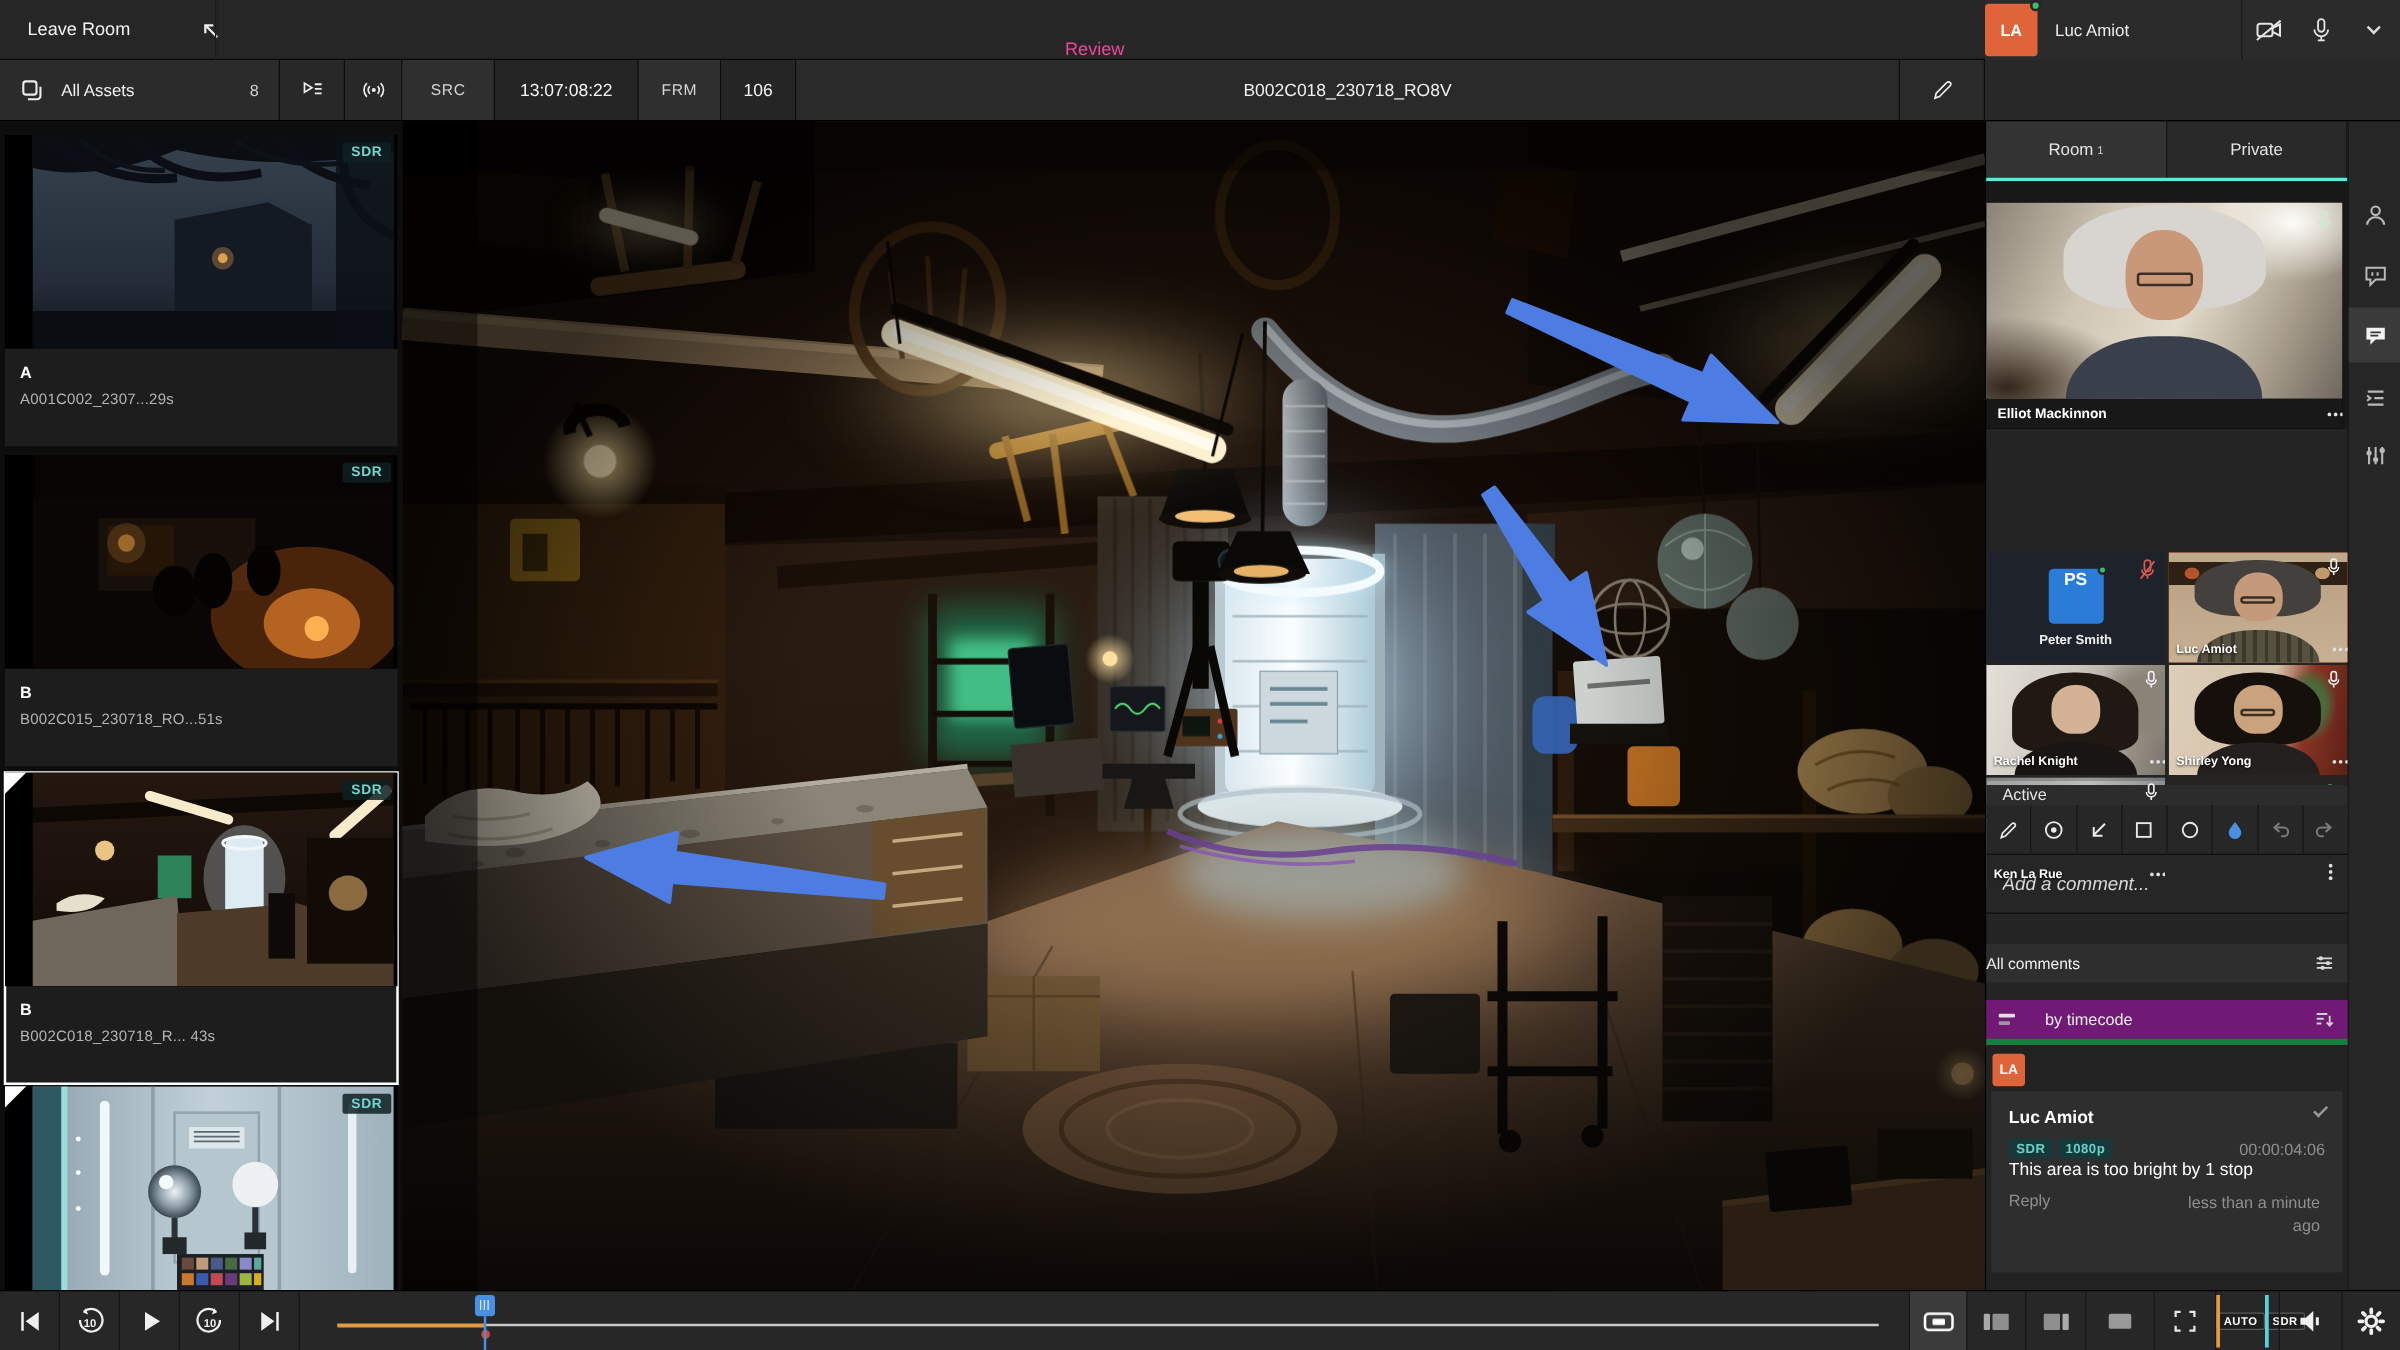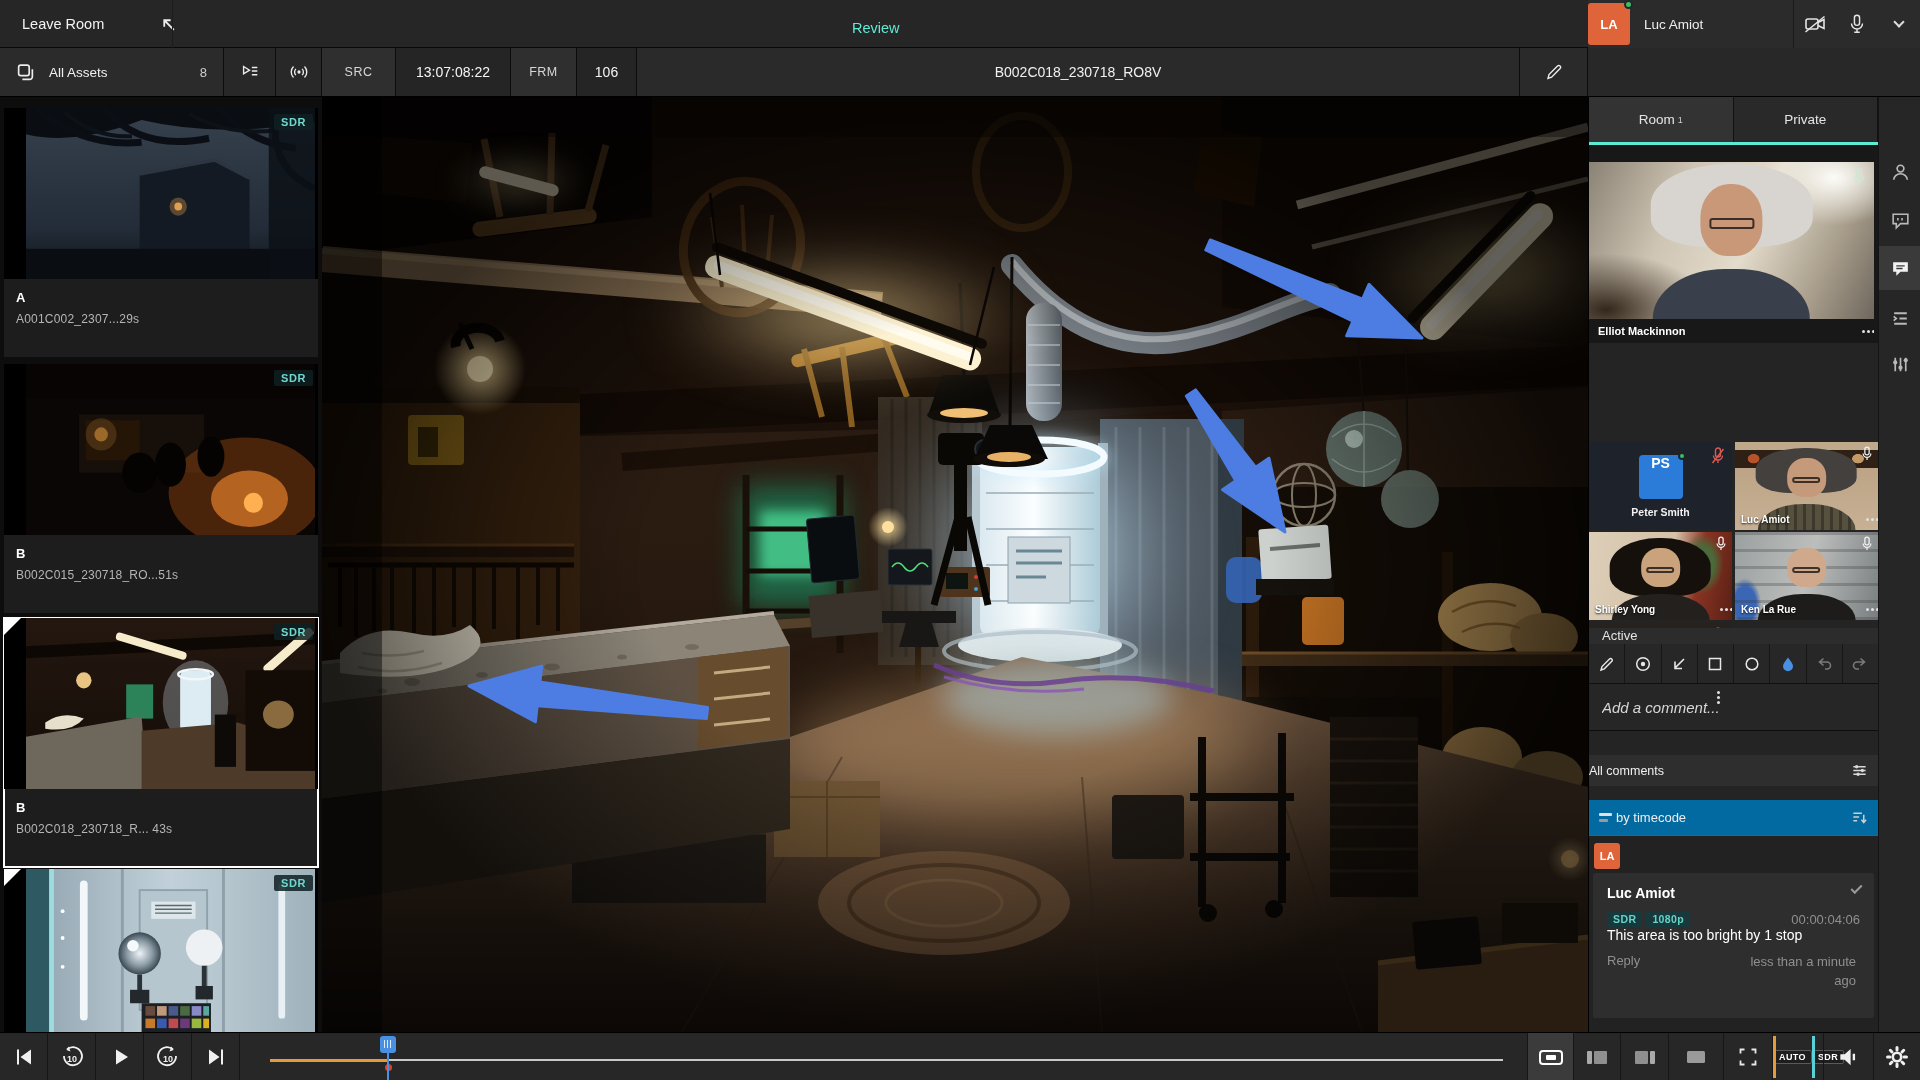--- a/index.html
+++ b/index.html
@@ -4,21 +4,21 @@
 <style>
   html,body{margin:0;padding:0;background:#000}
   .app{position:relative;width:1920px;height:1080px;background:#141414;overflow:hidden;
        font-family:"Liberation Sans",sans-serif;color:#e8e8e8;-webkit-font-smoothing:antialiased}
   .app *{box-sizing:border-box}
 
   
   .topbar{position:absolute;left:0;top:0;width:1920px;height:48px;background:#262626;border-bottom:1px solid #090909;z-index:20}
   .leave{position:absolute;left:22px;top:0;height:48px;display:flex;align-items:center;gap:56px;font-size:14.5px;color:#f2f2f2;cursor:pointer}
   .topdiv{position:absolute;left:172px;top:0;width:1px;height:48px;background:#1c1c1c}
-  .review-title{position:absolute;left:852px;top:4px;height:48px;display:flex;align-items:center;font-size:14.5px;color:#5eead4}
+  .review-title{position:absolute;left:852px;top:16px;height:48px;display:flex;align-items:center;font-size:14.5px;color:#ec4899}
   .userbox{position:absolute;left:1588px;top:0;width:332px;height:48px;background:#2b2b2b;display:flex;align-items:center}
   .avatar{width:42px;height:42px;margin:3px 0 3px 0;background:#e0643a;border-radius:3px;display:flex;align-items:center;justify-content:center;
           font-weight:bold;font-size:13px;color:#fff;position:relative;flex:none}
   .avatar .odot{position:absolute;top:-3px;right:-3px;width:9px;height:9px;border-radius:50%;background:#36c06a;border:2px solid #262626}
   .username{margin-left:14px;font-size:13.5px;color:#ececec;flex:1}
   .userbox .udiv{width:1px;height:48px;background:#1a1a1a}
   .topicon{width:42px;height:48px;display:flex;align-items:center;justify-content:center;cursor:pointer}
   .chev{width:8px;height:8px;border-right:2px solid #dcdcdc;border-bottom:2px solid #dcdcdc;transform:rotate(45deg);margin-top:-4px}
 
   
@@ -122,21 +122,21 @@
   .tool{flex:1;display:flex;align-items:center;justify-content:center;border-right:1px solid #161616;cursor:pointer}
   .tool:last-child{border-right:none}
   .addc{position:absolute;left:0;top:636px;width:289px;height:47px;background:#262626;border-bottom:1px solid #0d0d0d;display:flex;align-items:center}
   .addc input{width:100%;background:transparent;border:none;outline:none;padding:0 13px;font-size:15px;font-style:italic;color:#ddd;font-family:"Liberation Sans",sans-serif}
   .addc input::placeholder{color:#d8d8d8;font-style:italic}
   .allc{position:absolute;left:0;top:707px;width:289px;height:31px;background:#2e2e2e;display:flex;align-items:center;justify-content:space-between;gap:10px;padding-right:10px}
   .allc .lbl{font-size:12.5px;color:#f0f0f0;cursor:pointer}
   .searchrow{position:absolute;left:0;top:754px;width:289px;height:38px;background:#1e1e1e;display:flex;align-items:center;gap:10px;padding-left:12px;border-bottom:1px solid #0d0d0d}
   .searchrow input{flex:1;background:transparent;border:none;outline:none;font-size:14px;font-style:italic;color:#ccc;font-family:"Liberation Sans",sans-serif}
   .searchrow input::placeholder{color:#b9b9b9;font-style:italic}
-  .sortrow{position:absolute;left:0;top:752px;width:289px;height:36px;background:#0369a1;border-bottom:1px solid #15803d;display:flex;align-items:center;padding:0 10px;gap:4px}
+  .sortrow{position:absolute;left:0;top:752px;width:289px;height:36px;background:#701a75;border-bottom:5px solid #15803d;display:flex;align-items:center;padding:0 10px;gap:24px}
   .sortrow .lbl{font-size:13px;color:#ededed}
   .sortrow .right{margin-left:auto;cursor:pointer}
   .sorticon{display:flex;flex-direction:column;gap:3px;cursor:pointer}
   .sorticon i{display:block;height:3px;background:#e0e0e0;border-radius:1px}
   .sorticon i:first-child{width:13px}.sorticon i:last-child{width:9px;background:#9a9a9a}
 
   .thread{position:absolute;left:0;top:788px;width:289px;height:196px;background:#222}
   .c-av{position:absolute;left:5px;top:7px;width:26px;height:26px;background:#e0643a;border-radius:3px;display:flex;align-items:center;justify-content:center;font-size:11px;font-weight:bold;color:#fff}
   .ccard{position:absolute;left:4px;top:37px;width:281px;height:145px;background:#2e2e2e;border-radius:2px;padding:12px 12px 0 14px}
   .ccard .author{font-size:14px;font-weight:bold;color:#fff}
@@ -769,20 +769,35 @@
             </div>
           </div>
           <span class="nm">Luc Amiot</span>
           <svg class="ic mic-pos" width="12" height="16" viewBox="0 0 14 18">
             <rect x="4.5" y="1" width="5" height="9" rx="2.5" fill="none" stroke="#f0f0f0" stroke-width="1.5"></rect>
             <path d="M2.5 8.5 a4.5 4.5 0 0 0 9 0 M7 13.5 V16" stroke="#f0f0f0" stroke-width="1.5" fill="none"></path>
           </svg>
           <span class="dots dots-pos"></span>
         </div>
 
+        <div class="tile">
+          <div class="vbg bg-rachel">
+            <div class="person p-rachel">
+              <span class="hair"></span>
+                <span class="head"></span>
+                <span class="body"></span>
+            </div>
+          </div>
+          <span class="nm">Rachel Knight</span>
+          <svg class="ic mic-pos" width="12" height="16" viewBox="0 0 14 18">
+            <rect x="4.5" y="1" width="5" height="9" rx="2.5" fill="none" stroke="#f0f0f0" stroke-width="1.5"></rect>
+            <path d="M2.5 8.5 a4.5 4.5 0 0 0 9 0 M7 13.5 V16" stroke="#f0f0f0" stroke-width="1.5" fill="none"></path>
+          </svg>
+          <span class="dots dots-pos"></span>
+        </div>
 
         <div class="tile">
           <div class="vbg bg-shirley">
             <div class="person p-shirley">
               <span class="hair"></span>
                 <span class="head">
                   <span class="glasses"></span>
                 </span>
                 <span class="body"></span>
             </div>

